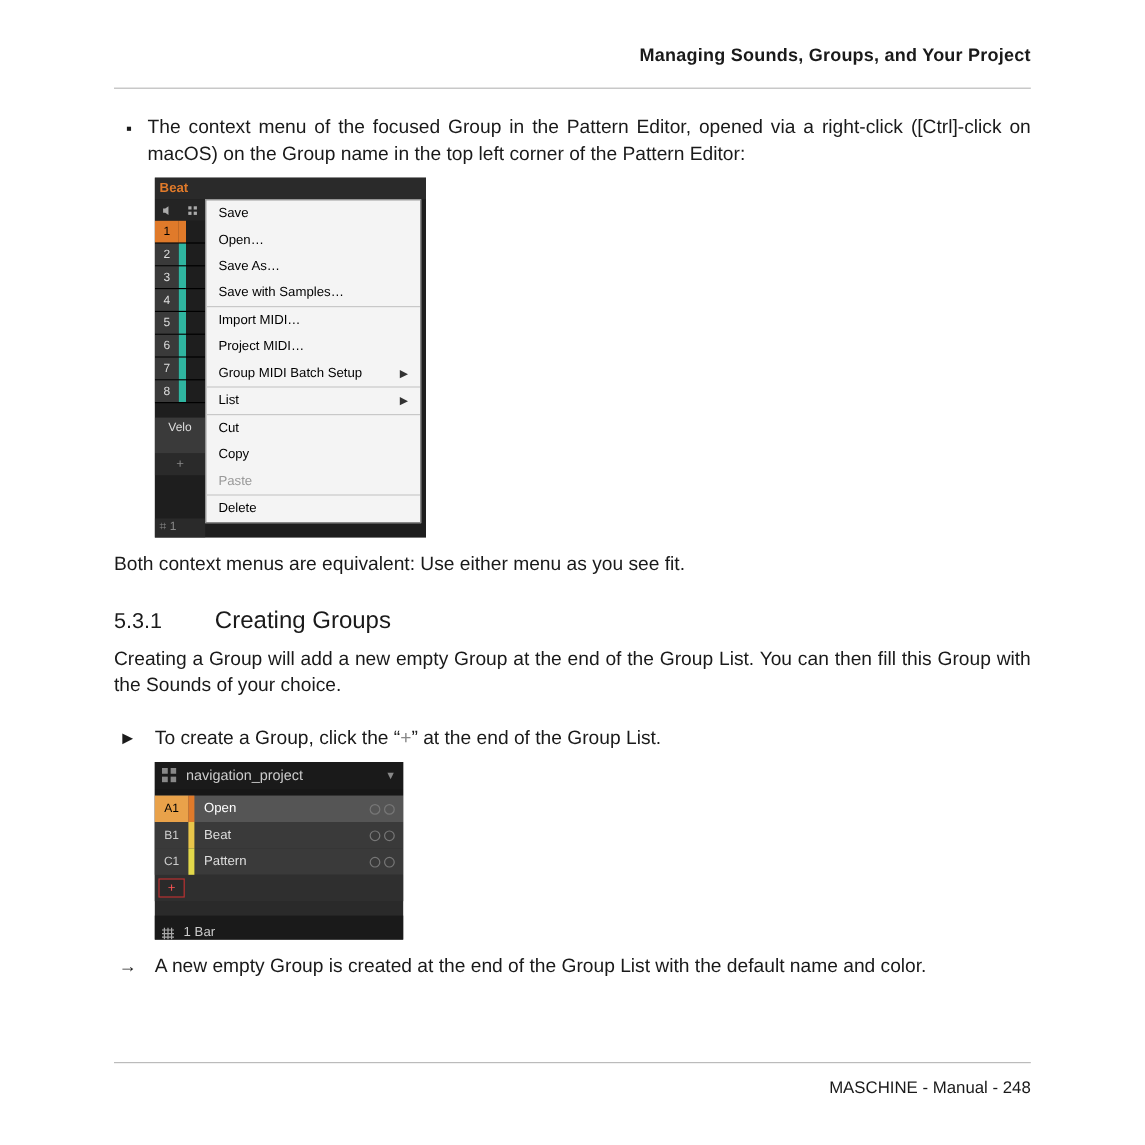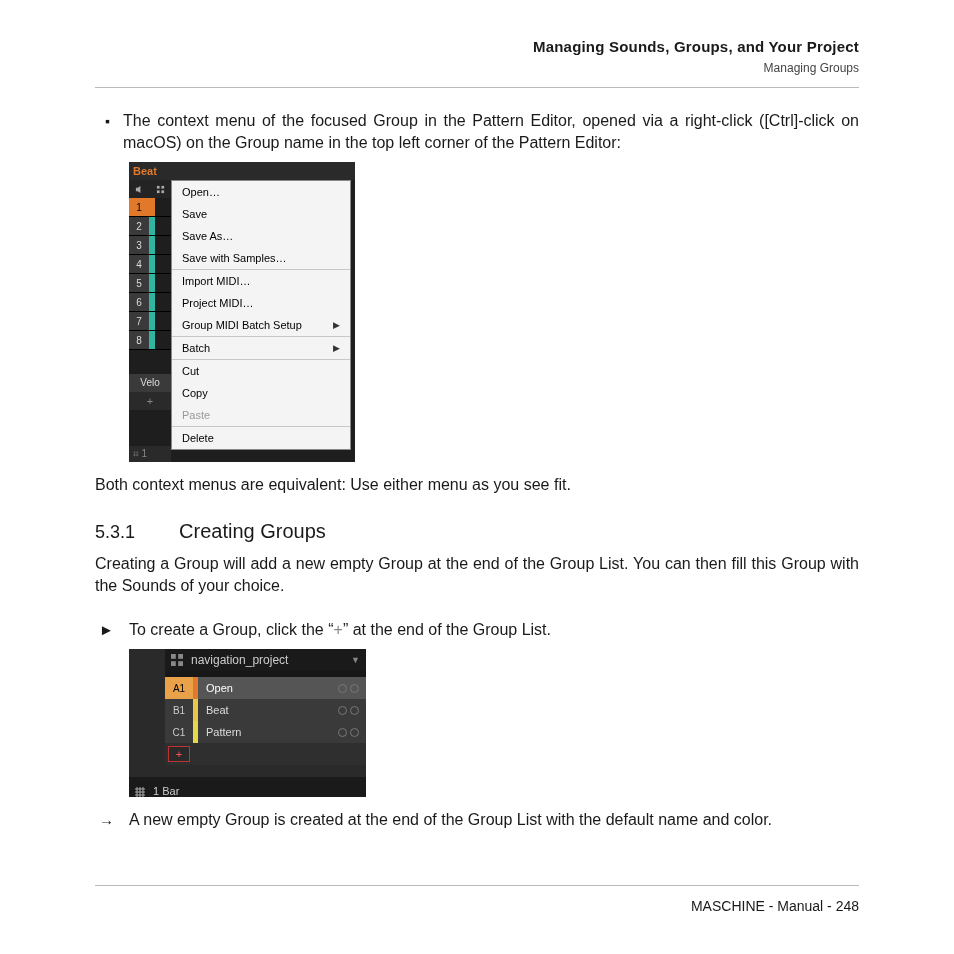--- a/index.html
+++ b/index.html
@@ -75,21 +75,21 @@
     font-size: 10px;
   }
   .s1num.sel { background: #e07a2a; color: #000; }
   .s1col {
     width: 6px; height: 100%;
   }
   .shot1-velo {
     position: absolute; left: 0; bottom: 52px; width: 42px;
   }
   .velo-label {
-    height: 18px; background: #3a3a3a; font-size: 10px; text-align: center;
+    height: 30px; background: #3a3a3a; font-size: 10px; text-align: center;
     line-height: 18px; color: #ddd;
   }
   .velo-plus {
     height: 18px; background: #2a2a2a; font-size: 11px; text-align: center;
     line-height: 18px; color: #888;
   }
   .shot1-foot {
     position: absolute; left: 0; bottom: 0; width: 42px; height: 16px;
     background: #2a2a2a; color: #888; font-size: 10px; line-height: 16px;
     padding-left: 4px;
@@ -126,26 +126,25 @@
   .step-mark {
     width: 34px; flex: 0 0 34px; font-size: 15px; line-height: 22px;
     padding-left: 4px;
   }
   .step-text { flex: 1; font-size: 16px; line-height: 22px; text-align: justify; }
   .plus-char { color: #888; }
 
   
   .shot2 {
     margin: 6px 0 12px 34px;
-    width: 237px; height: 148px;
+    width: 207px; height: 148px;
     background: #2a2a2a;
     font-family: Arial, Helvetica, sans-serif;
     font-size: 11px; color: #ddd;
     position: relative;
-    padding-left: 36px;
   }
   .s2-top {
     height: 22px; background: #1a1a1a; display: flex; align-items: center;
     padding: 0 6px; gap: 8px;
   }
   .s2-gridicon { width: 12px; height: 12px; }
   .s2-title { flex: 1; color: #ccc; font-size: 12px; }
   .s2-dd { color: #888; font-size: 9px; }
   .s2-strip { height: 6px; background: #171717; }
   .s2-row {
@@ -185,21 +184,20 @@
     text-align: right; font-size: 14px; color: #1a1a1a;
   }
 </style>
 </head>
 <body>
 
 <div class="page">
 
   <div class="header">
     <div class="header-title">Managing Sounds, Groups, and Your Project</div>
-    <div class="header-sub">Managing Groups</div>
   </div>
 
   <div class="bullet-block">
     <div class="bullet-dot">▪</div>
     <div class="bullet-text">The context menu of the focused Group in the Pattern Editor, opened via a right-click ([Ctrl]-click on macOS) on the Group name in the top left corner of the Pattern Editor:</div>
   </div>
 
   <div class="shot1">
     <div class="shot1-top">Beat</div>
     <div class="shot1-toolbar">
@@ -248,45 +246,45 @@
         </div>
       </div>
     <div class="shot1-velo">
       <div class="velo-label">Velo</div>
       <div class="velo-plus">+</div>
     </div>
     <div class="shot1-foot">⌗  1</div>
 
     <div class="ctx-menu" id="ctxmenu">
         <div class="ctx-item">
+          <span>Save</span>
+        </div>
+        <div class="ctx-item">
           <span>Open…</span>
-        </div>
-        <div class="ctx-item">
-          <span>Save</span>
         </div>
         <div class="ctx-item">
           <span>Save As…</span>
         </div>
         <div class="ctx-item">
           <span>Save with Samples…</span>
         </div>
         <div class="ctx-sep"></div>
         <div class="ctx-item">
           <span>Import MIDI…</span>
         </div>
         <div class="ctx-item">
           <span>Project MIDI…</span>
         </div>
         <div class="ctx-item">
           <span>Group MIDI Batch Setup</span>
           <span class="ctx-arrow">▶</span>
         </div>
         <div class="ctx-sep"></div>
         <div class="ctx-item">
-          <span>Batch</span>
+          <span>List</span>
           <span class="ctx-arrow">▶</span>
         </div>
         <div class="ctx-sep"></div>
         <div class="ctx-item">
           <span>Cut</span>
         </div>
         <div class="ctx-item">
           <span>Copy</span>
         </div>
         <div class="ctx-item disabled">

